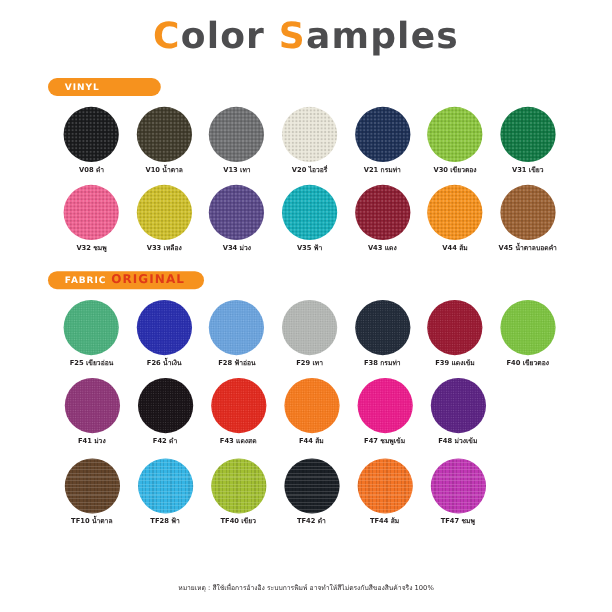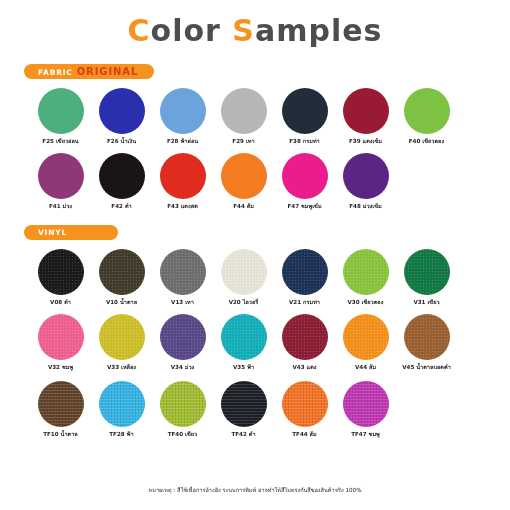--- a/index.html
+++ b/index.html
@@ -7,21 +7,21 @@
     width:510px;height:510px;
     background:#ffffff;
     font-family:"DejaVu Sans","Liberation Sans",sans-serif;
     overflow:hidden;
     position:relative;
   }
   .page{
     position:relative;
     width:510px;height:510px;
     box-sizing:border-box;
-    padding:0 24px;
+    padding:0 40px;
   }
   
   .title{
     margin:0;
     padding-top:12px;
     text-align:center;
     font-size:30px;
     font-weight:bold;
     letter-spacing:1px;
     color:#4d4d4f;
@@ -116,20 +116,79 @@
 </head>
 <body>
 
 <div class="page">
 
   <h1 class="title">
     <span class="hl">C</span><span>olor </span><span class="hl">S</span><span>amples</span>
   </h1>
 
   <div id="sections-host">
+      <div class="section"><div class="badge" style="background: rgb(246, 146, 30);"><span class="kind">VINYL</span></div><div class="row">
+          <div class="cell">
+            <div class="dot" style="background: rgb(27, 28, 30);"></div>
+            <div class="label">V08 ดำ</div>
+          </div>
+          <div class="cell">
+            <div class="dot" style="background: rgb(66, 61, 45);"></div>
+            <div class="label">V10 น้ำตาล</div>
+          </div>
+          <div class="cell">
+            <div class="dot" style="background: rgb(111, 112, 114);"></div>
+            <div class="label">V13 เทา</div>
+          </div>
+          <div class="cell">
+            <div class="dot" style="background: rgb(233, 230, 217);"></div>
+            <div class="label">V20 ไอวอรี่</div>
+          </div>
+          <div class="cell">
+            <div class="dot" style="background: rgb(31, 50, 88);"></div>
+            <div class="label">V21 กรมท่า</div>
+          </div>
+          <div class="cell">
+            <div class="dot" style="background: rgb(140, 198, 63);"></div>
+            <div class="label">V30 เขียวตอง</div>
+          </div>
+          <div class="cell">
+            <div class="dot" style="background: rgb(18, 122, 69);"></div>
+            <div class="label">V31 เขียว</div>
+          </div>
+        </div><div class="row">
+          <div class="cell">
+            <div class="dot" style="background: rgb(240, 98, 146);"></div>
+            <div class="label">V32 ชมพู</div>
+          </div>
+          <div class="cell">
+            <div class="dot" style="background: rgb(207, 192, 44);"></div>
+            <div class="label">V33 เหลือง</div>
+          </div>
+          <div class="cell">
+            <div class="dot" style="background: rgb(91, 74, 138);"></div>
+            <div class="label">V34 ม่วง</div>
+          </div>
+          <div class="cell">
+            <div class="dot" style="background: rgb(22, 176, 187);"></div>
+            <div class="label">V35 ฟ้า</div>
+          </div>
+          <div class="cell">
+            <div class="dot" style="background: rgb(142, 31, 52);"></div>
+            <div class="label">V43 แดง</div>
+          </div>
+          <div class="cell">
+            <div class="dot" style="background: rgb(246, 146, 30);"></div>
+            <div class="label">V44 ส้ม</div>
+          </div>
+          <div class="cell">
+            <div class="dot" style="background: rgb(156, 98, 52);"></div>
+            <div class="label">V45 น้ำตาลบอดคำ</div>
+          </div>
+        </div></div>
       <div class="section"><div class="badge" style="background: rgb(246, 146, 30);"><span class="kind">FABRIC</span><span class="fam">ORIGINAL</span></div><div class="row">
           <div class="cell">
             <div class="dot fine" style="background: rgb(76, 175, 125);"></div>
             <div class="label">F25 เขียวอ่อน</div>
           </div>
           <div class="cell">
             <div class="dot fine" style="background: rgb(42, 47, 173);"></div>
             <div class="label">F26 น้ำเงิน</div>
           </div>
           <div class="cell">
@@ -171,79 +230,20 @@
           </div>
           <div class="cell">
             <div class="dot fine" style="background: rgb(233, 30, 140);"></div>
             <div class="label">F47 ชมพูเข้ม</div>
           </div>
           <div class="cell">
             <div class="dot fine" style="background: rgb(92, 36, 131);"></div>
             <div class="label">F48 ม่วงเข้ม</div>
           </div>
         </div></div>
-      <div class="section"><div class="badge" style="background: rgb(246, 146, 30);"><span class="kind">VINYL</span></div><div class="row">
-          <div class="cell">
-            <div class="dot" style="background: rgb(27, 28, 30);"></div>
-            <div class="label">V08 ดำ</div>
-          </div>
-          <div class="cell">
-            <div class="dot" style="background: rgb(66, 61, 45);"></div>
-            <div class="label">V10 น้ำตาล</div>
-          </div>
-          <div class="cell">
-            <div class="dot" style="background: rgb(111, 112, 114);"></div>
-            <div class="label">V13 เทา</div>
-          </div>
-          <div class="cell">
-            <div class="dot" style="background: rgb(233, 230, 217);"></div>
-            <div class="label">V20 ไอวอรี่</div>
-          </div>
-          <div class="cell">
-            <div class="dot" style="background: rgb(31, 50, 88);"></div>
-            <div class="label">V21 กรมท่า</div>
-          </div>
-          <div class="cell">
-            <div class="dot" style="background: rgb(140, 198, 63);"></div>
-            <div class="label">V30 เขียวตอง</div>
-          </div>
-          <div class="cell">
-            <div class="dot" style="background: rgb(18, 122, 69);"></div>
-            <div class="label">V31 เขียว</div>
-          </div>
-        </div><div class="row">
-          <div class="cell">
-            <div class="dot" style="background: rgb(240, 98, 146);"></div>
-            <div class="label">V32 ชมพู</div>
-          </div>
-          <div class="cell">
-            <div class="dot" style="background: rgb(207, 192, 44);"></div>
-            <div class="label">V33 เหลือง</div>
-          </div>
-          <div class="cell">
-            <div class="dot" style="background: rgb(91, 74, 138);"></div>
-            <div class="label">V34 ม่วง</div>
-          </div>
-          <div class="cell">
-            <div class="dot" style="background: rgb(22, 176, 187);"></div>
-            <div class="label">V35 ฟ้า</div>
-          </div>
-          <div class="cell">
-            <div class="dot" style="background: rgb(142, 31, 52);"></div>
-            <div class="label">V43 แดง</div>
-          </div>
-          <div class="cell">
-            <div class="dot" style="background: rgb(246, 146, 30);"></div>
-            <div class="label">V44 ส้ม</div>
-          </div>
-          <div class="cell">
-            <div class="dot" style="background: rgb(156, 98, 52);"></div>
-            <div class="label">V45 น้ำตาลบอดคำ</div>
-          </div>
-        </div></div>
       <div class="section"><div class="row">
           <div class="cell">
             <div class="dot weave" style="background: rgb(99, 68, 42);"></div>
             <div class="label">TF10 น้ำตาล</div>
           </div>
           <div class="cell">
             <div class="dot weave" style="background: rgb(53, 181, 229);"></div>
             <div class="label">TF28 ฟ้า</div>
           </div>
           <div class="cell">

